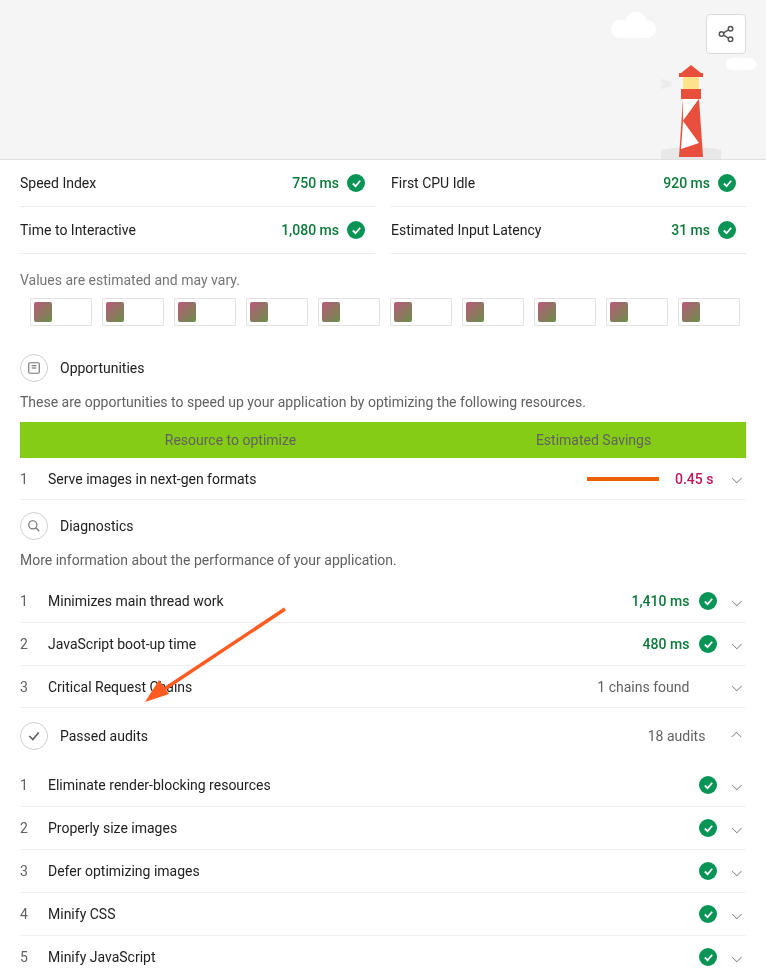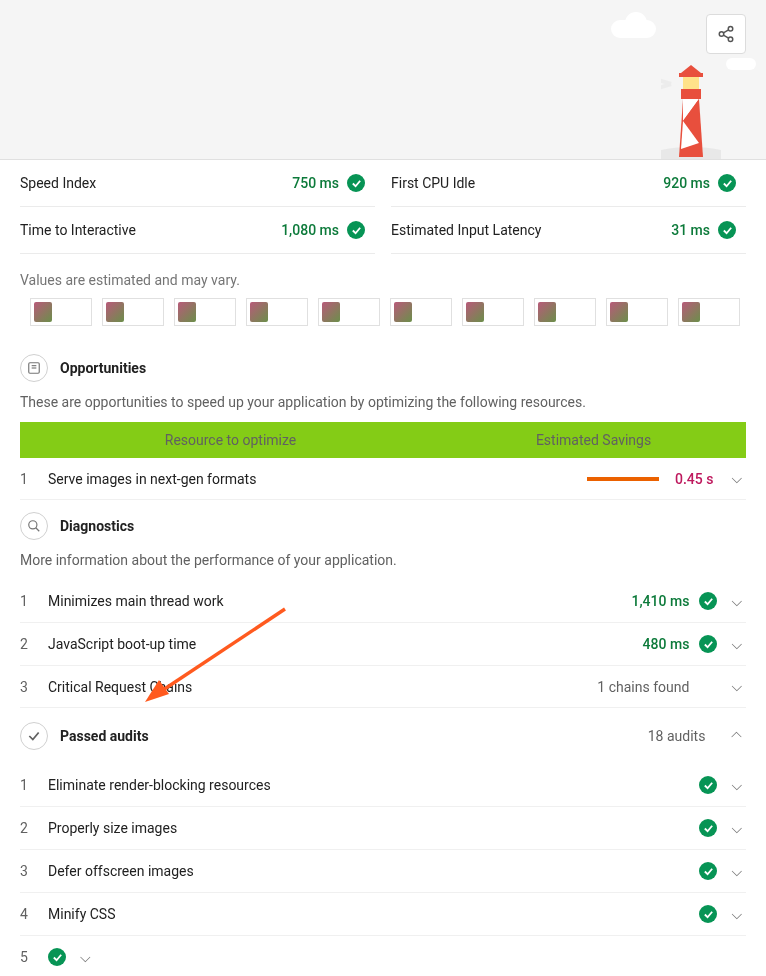--- a/index.html
+++ b/index.html
@@ -19,21 +19,21 @@
 .metric-value .val { color: #0c7a3a; }
 .note { color: #757575; padding: 18px 20px 10px; font-size: 14px; }
 
 .filmstrip { display: flex; gap: 10px; padding: 0 20px 16px 30px; }
 .fs-frame { width: 62px; height: 28px; border: 1px solid #e0e0e0; position: relative; background: #fff; }
 .fs-frame::before { content: ''; position: absolute; left: 3px; top: 3px; width: 18px; height: 20px; background: linear-gradient(135deg,#b85a7a,#6b8f4a); border-radius: 2px; }
 
 .section { padding: 0 20px; }
 .section-header { display: flex; align-items: center; gap: 12px; padding: 12px 0; }
 .section-icon { width: 28px; height: 28px; border: 1px solid #d0d0d0; border-radius: 50%; display: flex; align-items: center; justify-content: center; color: #757575; }
-.section-title { font-weight: 700; color: #212121; }
+.section-title { font-weight: 400; color: #212121; }
 .section-desc { color: #616161; padding-bottom: 12px; }
 
 .opp-head { display: flex; background: #84cc16; padding: 10px 0; color: #616161; }
 .opp-head .c1 { flex: 0 0 58%; text-align: center; }
 .opp-head .c2 { flex: 1; text-align: center; }
 .opp-row, .audit-row { display: flex; align-items: center; padding: 12px 0; border-bottom: 1px solid #f0f0f0; }
 .num { width: 28px; color: #616161; }
 .txt { flex: 1; color: #212121; }
 .savings-bar { width: 72px; height: 4px; background: #eb6100; margin-right: 16px; }
 .savings-val { color: #be185d; font-weight: 500; margin-right: 14px; }
@@ -246,40 +246,41 @@
         <span class="txt">Properly size images</span>
         <span class="check-circle">
           <svg viewBox="0 0 24 24" fill="none" stroke="#fff" stroke-width="4">
             <polyline points="4,12 10,18 20,6"></polyline>
           </svg>
         </span>
         <span class="chevron">⌵</span>
       </div>
       <div class="audit-row">
         <span class="num">3</span>
-        <span class="txt">Defer offscreen images</span>
+        <span class="txt">Defer optimizing images</span>
         <span class="check-circle">
           <svg viewBox="0 0 24 24" fill="none" stroke="#fff" stroke-width="4">
             <polyline points="4,12 10,18 20,6"></polyline>
           </svg>
         </span>
         <span class="chevron">⌵</span>
       </div>
       <div class="audit-row">
         <span class="num">4</span>
         <span class="txt">Minify CSS</span>
         <span class="check-circle">
           <svg viewBox="0 0 24 24" fill="none" stroke="#fff" stroke-width="4">
             <polyline points="4,12 10,18 20,6"></polyline>
           </svg>
         </span>
         <span class="chevron">⌵</span>
       </div>
       <div class="audit-row">
         <span class="num">5</span>
+        <span class="txt">Minify JavaScript</span>
         <span class="check-circle">
           <svg viewBox="0 0 24 24" fill="none" stroke="#fff" stroke-width="4">
             <polyline points="4,12 10,18 20,6"></polyline>
           </svg>
         </span>
         <span class="chevron">⌵</span>
       </div>
     </div>
 </div>
 

